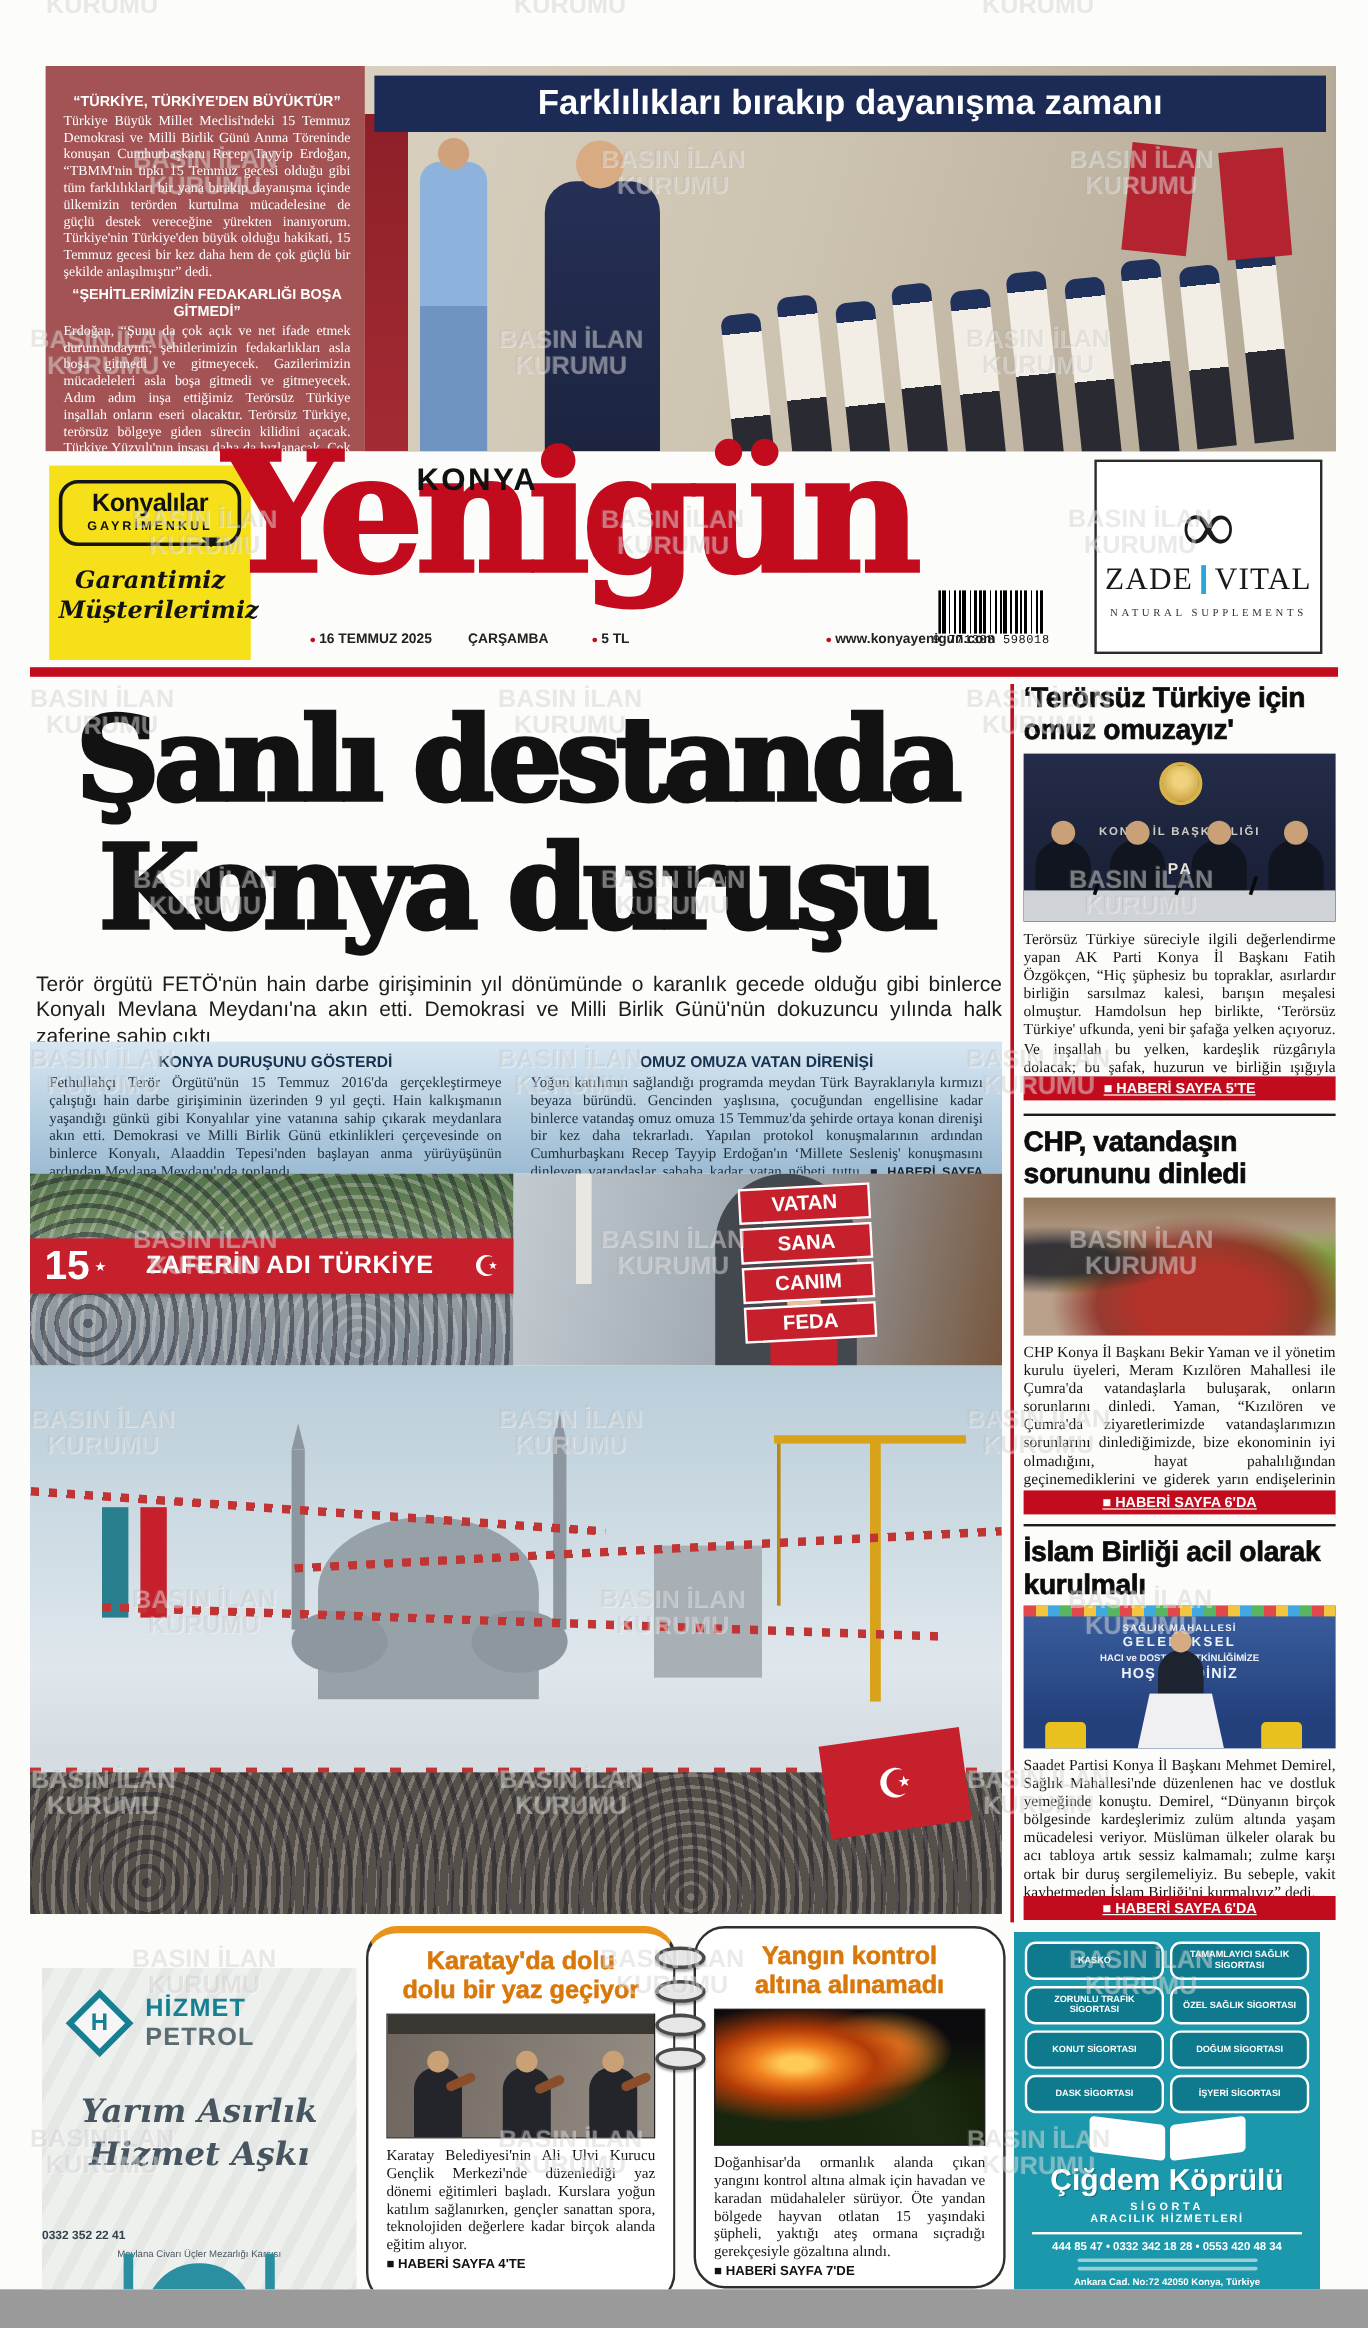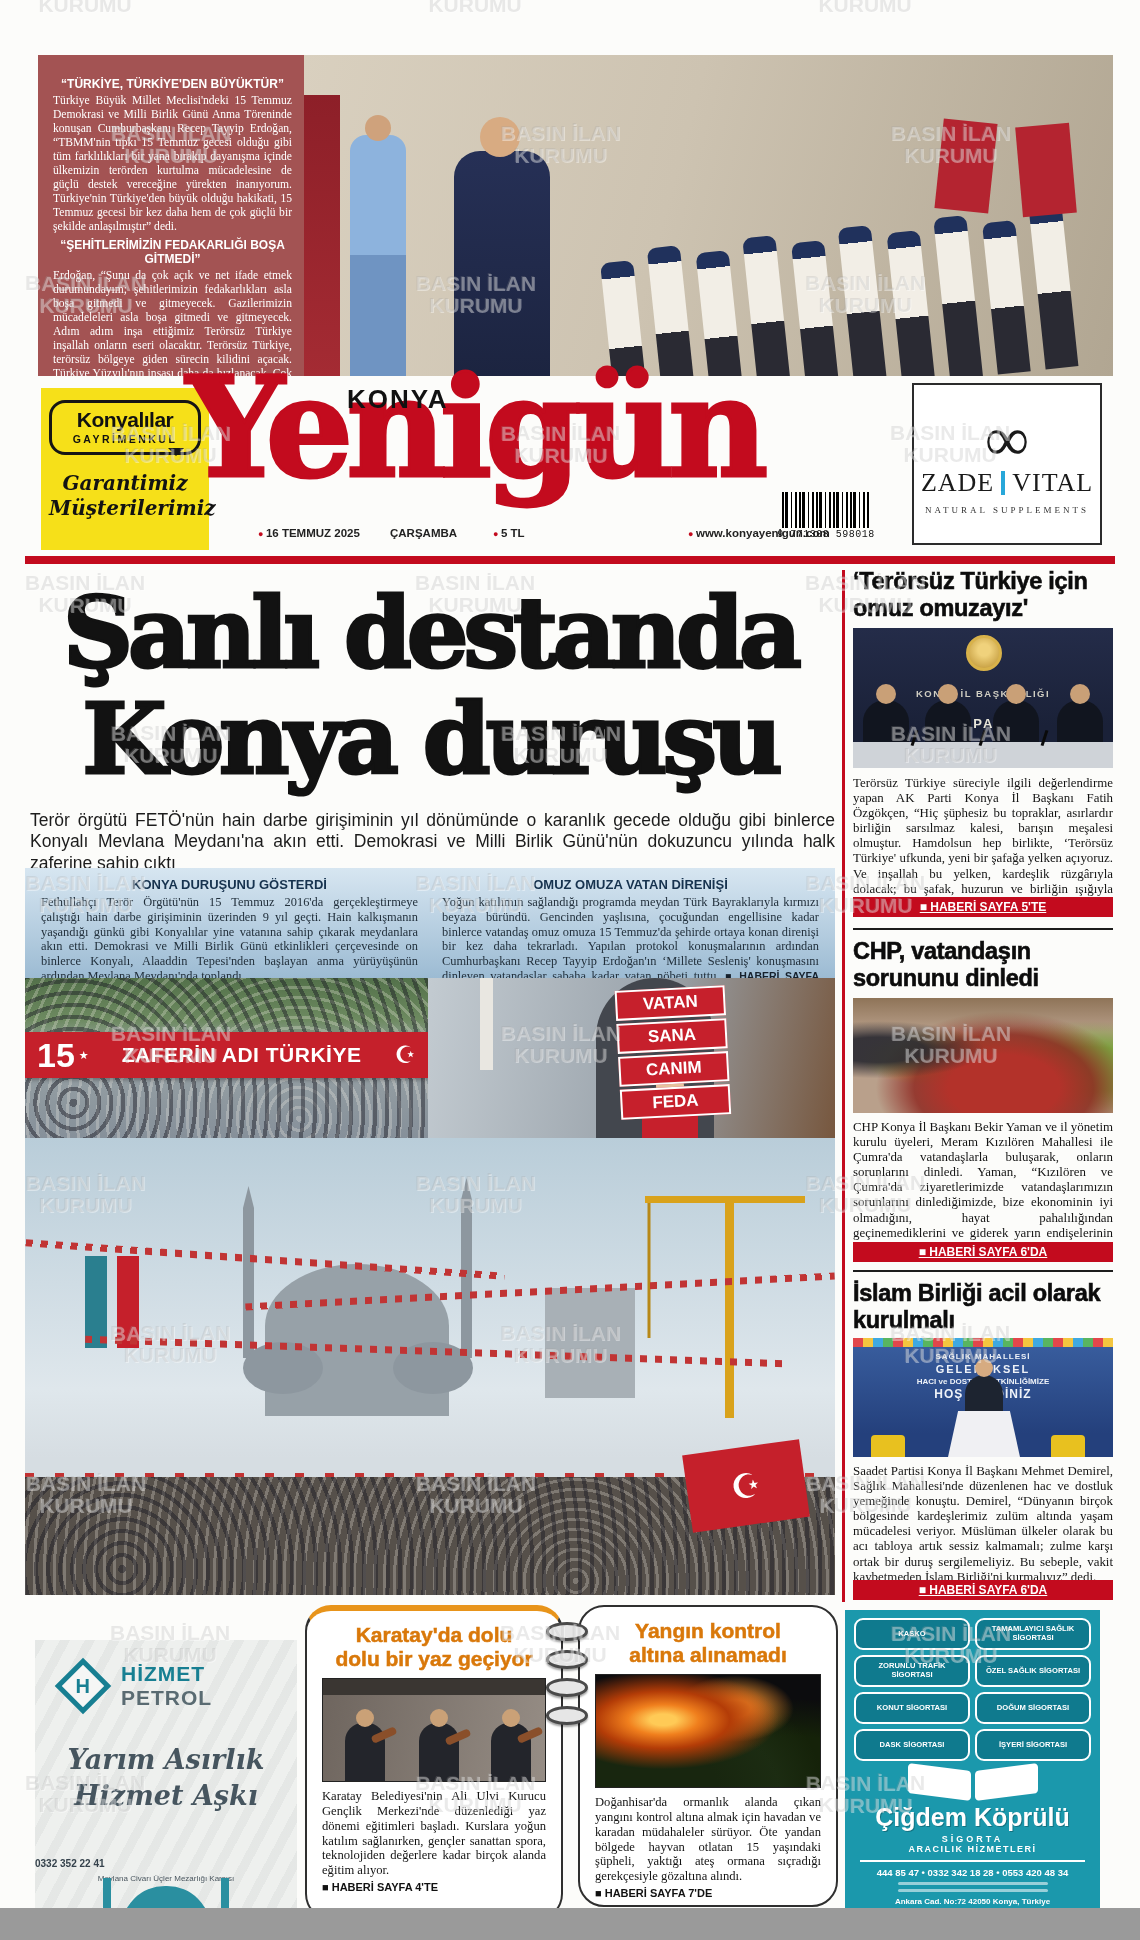--- a/index.html
+++ b/index.html
@@ -196,20 +196,21 @@
 <div class="page">
 
   <div class="abs topbox">
     <div class="toptxt">
       <div class="kick">“TÜRKİYE, TÜRKİYE'DEN BÜYÜKTÜR”</div>
       <p>Türkiye Büyük Millet Meclisi'ndeki 15 Temmuz Demokrasi ve Milli Birlik Günü Anma Töreninde konuşan Cumhurbaşkanı Recep Tayyip Erdoğan, “TBMM'nin tıpkı 15 Temmuz gecesi olduğu gibi tüm farklılıkları bir yana bırakıp dayanışma içinde ülkemizin terörden kurtulma mücadelesine de güçlü destek vereceğine yürekten inanıyorum. Türkiye'nin Türkiye'den büyük olduğu hakikati, 15 Temmuz gecesi bir kez daha hem de çok güçlü bir şekilde anlaşılmıştır” dedi.</p>
       <div class="kick">“ŞEHİTLERİMİZİN FEDAKARLIĞI BOŞA GİTMEDİ”</div>
       <p><span>Erdoğan, “Şunu da çok açık ve net ifade etmek durumundayım; şehitlerimizin fedakarlıkları asla boşa gitmedi ve gitmeyecek. Gazilerimizin mücadeleleri asla boşa gitmedi ve gitmeyecek. Adım adım inşa ettiğimiz Terörsüz Türkiye inşallah onların eseri olacaktır. Terörsüz Türkiye, terörsüz bölgeye giden sürecin kilidini açacak. Türkiye Yüzyılı'nın inşası daha da hızlanacak. Çok kutuplu dünyada Türkiye'miz yeni bir kutup başı olarak inşallah hak ettiği yeri alacaktır” diye konuştu. </span></p>
     </div>
     <div class="topphoto">
+      <div class="navybanner">Farklılıkları bırakıp dayanışma zamanı</div>
       <div class="flagL"></div>
       <div class="officer"></div>
       <div class="erd"></div>
       <div class="guardrow">
         <div class="guard"></div>
           <div class="guard"></div>
         <div class="guard"></div>
           <div class="guard"></div>
         <div class="guard"></div>
           <div class="guard"></div>

